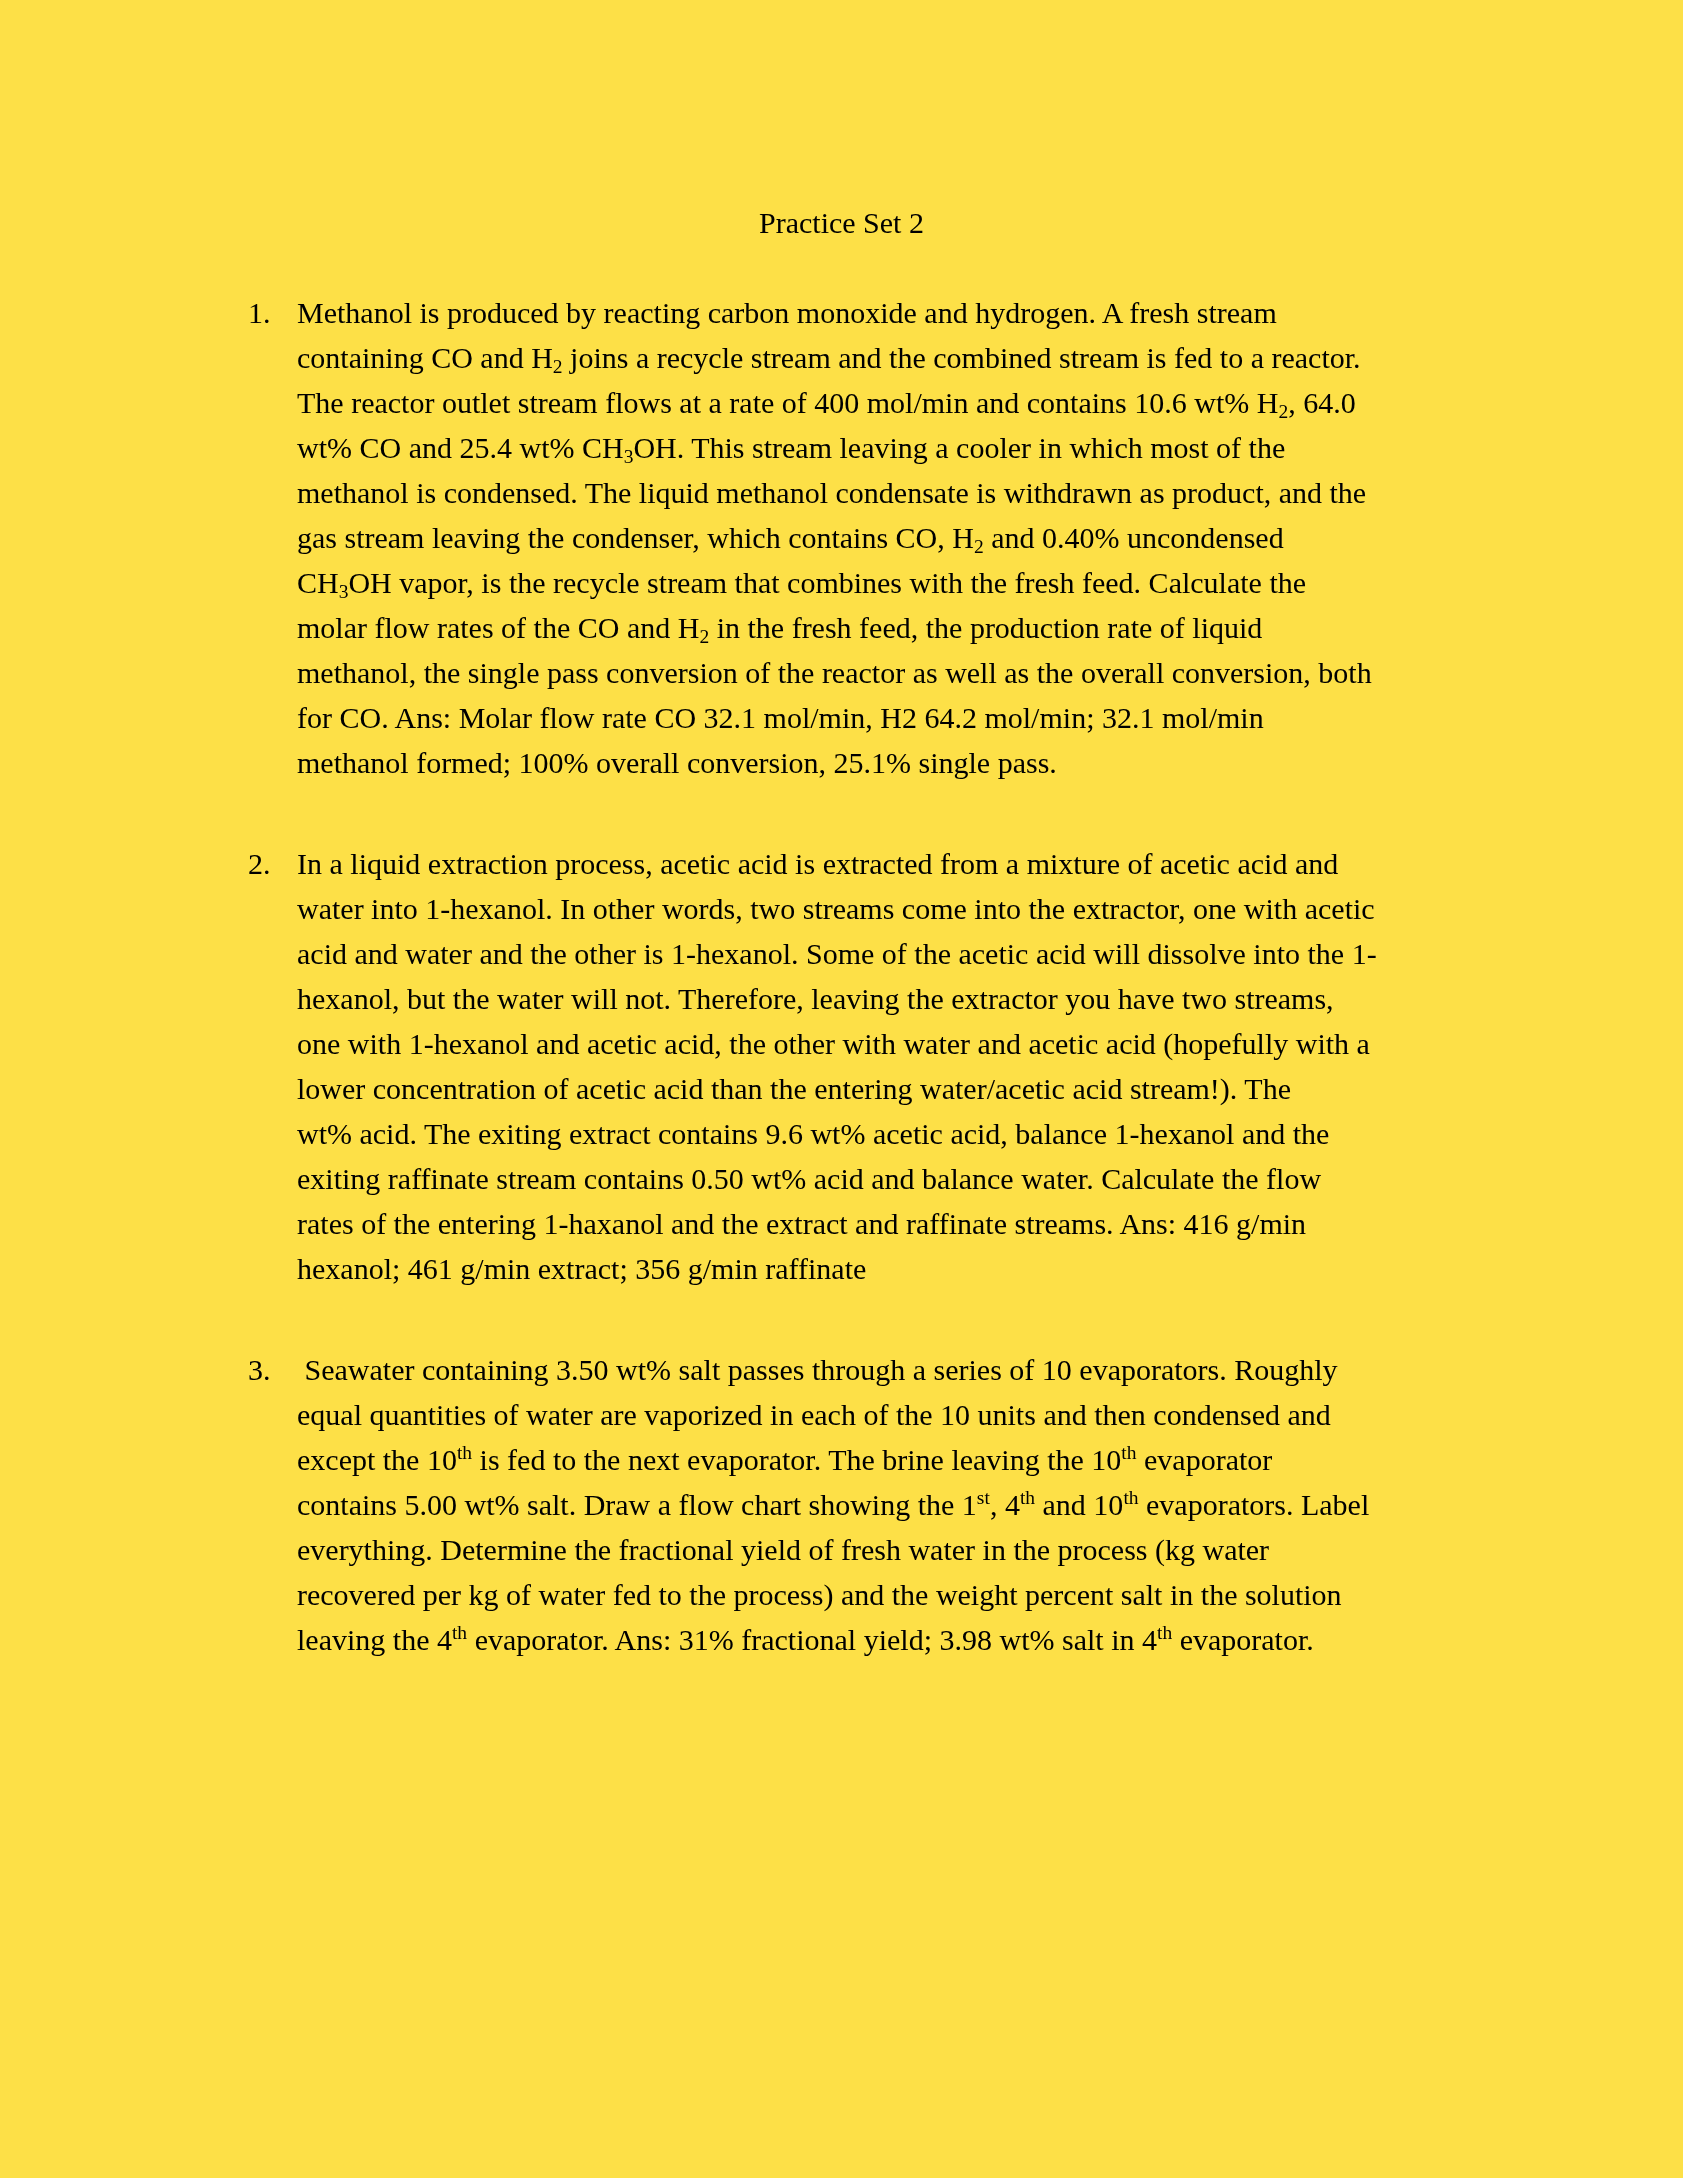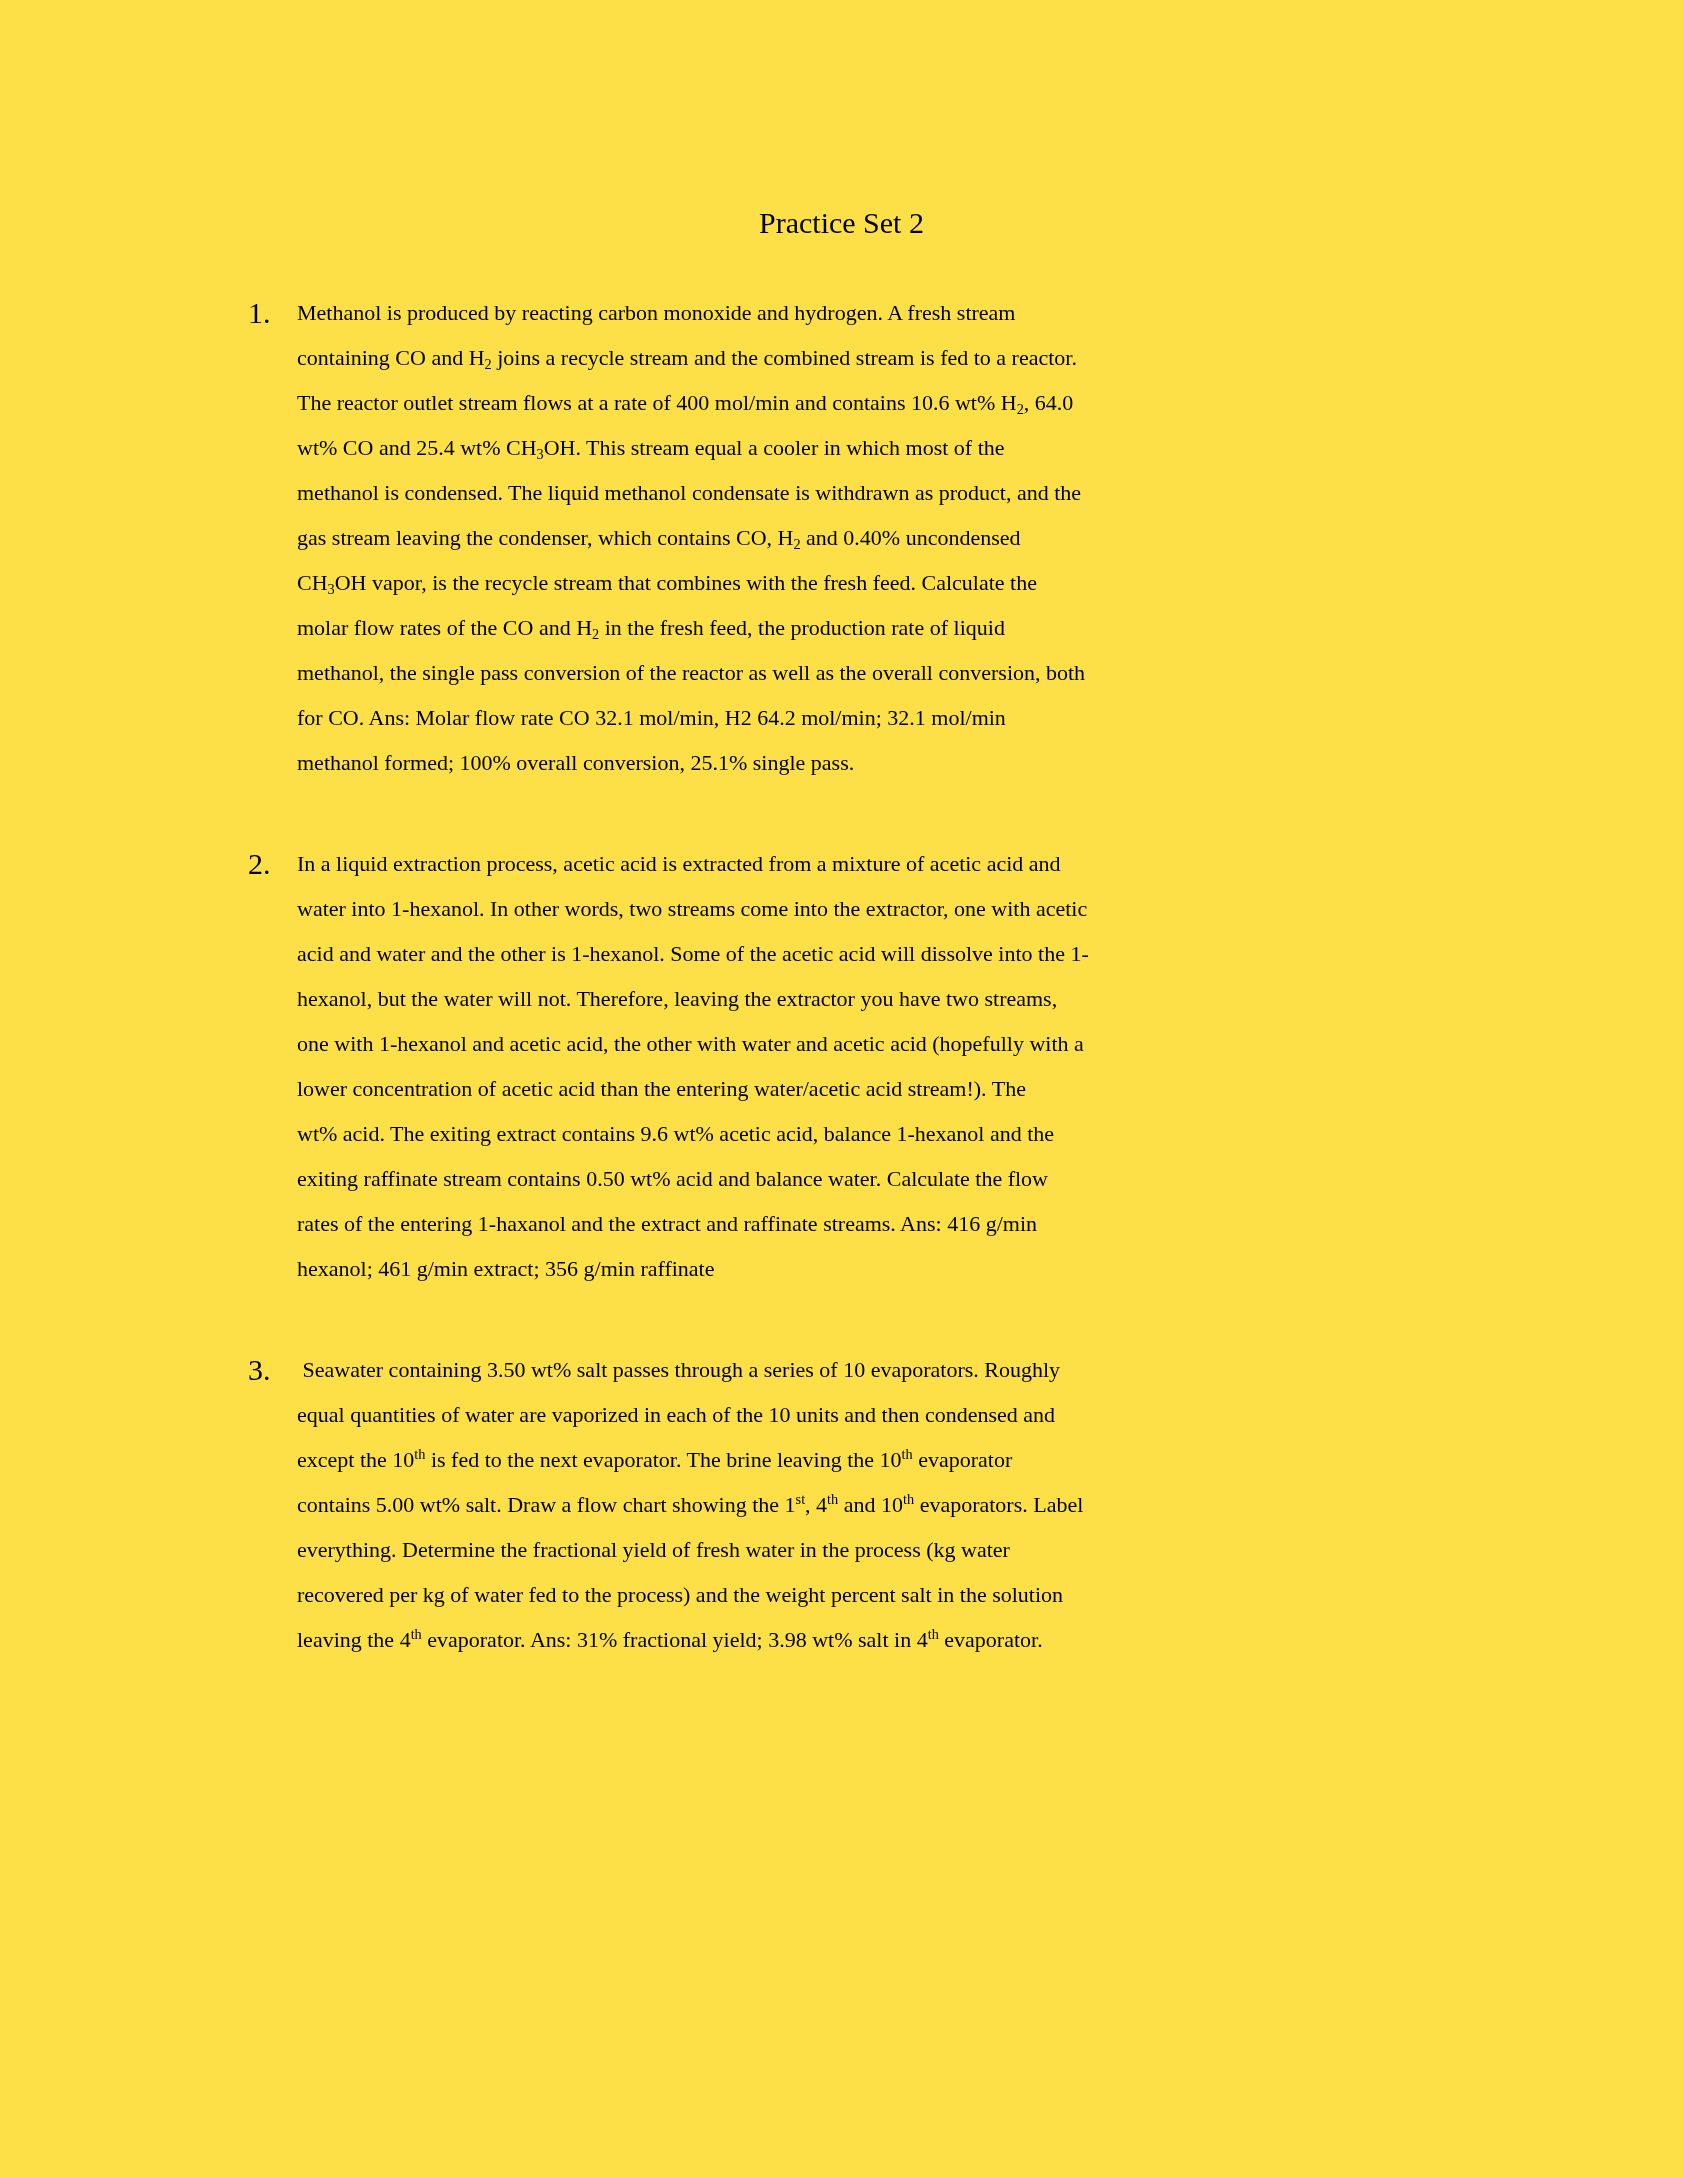--- a/index.html
+++ b/index.html
@@ -34,21 +34,21 @@
     position: absolute;
     left: 248px;
     top: 0;
     font-size: 30px;
     line-height: 45px;
   }
   .body {
     margin-left: 297px;
   }
   .line {
-    font-size: 22px;
+    font-size: 30px;
     line-height: 45px;
     white-space: pre;
   }
   sub, sup {
     font-size: 0.65em;
     line-height: 0;
   }
   sub { vertical-align: -0.25em; }
   sup { vertical-align: 0.55em; margin-top: 48px; }
 </style>
@@ -57,21 +57,21 @@
 
 <div class="page">
   <div class="title">Practice Set 2</div>
   <div class="problems">
   <div class="problem">
     <span class="num">1.</span>
     <div class="body">
           <div class="line"><span>Methanol is produced by reacting carbon monoxide and hydrogen. A fresh stream</span></div>
           <div class="line"><span>containing CO and H</span><sub>2</sub><span> joins a recycle stream and the combined stream is fed to a reactor.</span></div>
           <div class="line"><span>The reactor outlet stream flows at a rate of 400 mol/min and contains 10.6 wt% H</span><sub>2</sub><span>, 64.0</span></div>
-          <div class="line"><span>wt% CO and 25.4 wt% CH</span><sub>3</sub><span>OH. This stream equal a cooler in which most of the</span></div>
+          <div class="line"><span>wt% CO and 25.4 wt% CH</span><sub>3</sub><span>OH. This stream leaving a cooler in which most of the</span></div>
           <div class="line"><span>methanol is condensed. The liquid methanol condensate is withdrawn as product, and the</span></div>
           <div class="line"><span>gas stream leaving the condenser, which contains CO, H</span><sub>2</sub><span> and 0.40% uncondensed</span></div>
           <div class="line"><span>CH</span><sub>3</sub><span>OH vapor, is the recycle stream that combines with the fresh feed. Calculate the</span></div>
           <div class="line"><span>molar flow rates of the CO and H</span><sub>2</sub><span> in the fresh feed, the production rate of liquid</span></div>
           <div class="line"><span>methanol, the single pass conversion of the reactor as well as the overall conversion, both</span></div>
           <div class="line"><span>for CO. Ans: Molar flow rate CO 32.1 mol/min, H2 64.2 mol/min; 32.1 mol/min</span></div>
           <div class="line"><span>methanol formed; 100% overall conversion, 25.1% single pass.</span></div>
         </div>
   </div>
 

